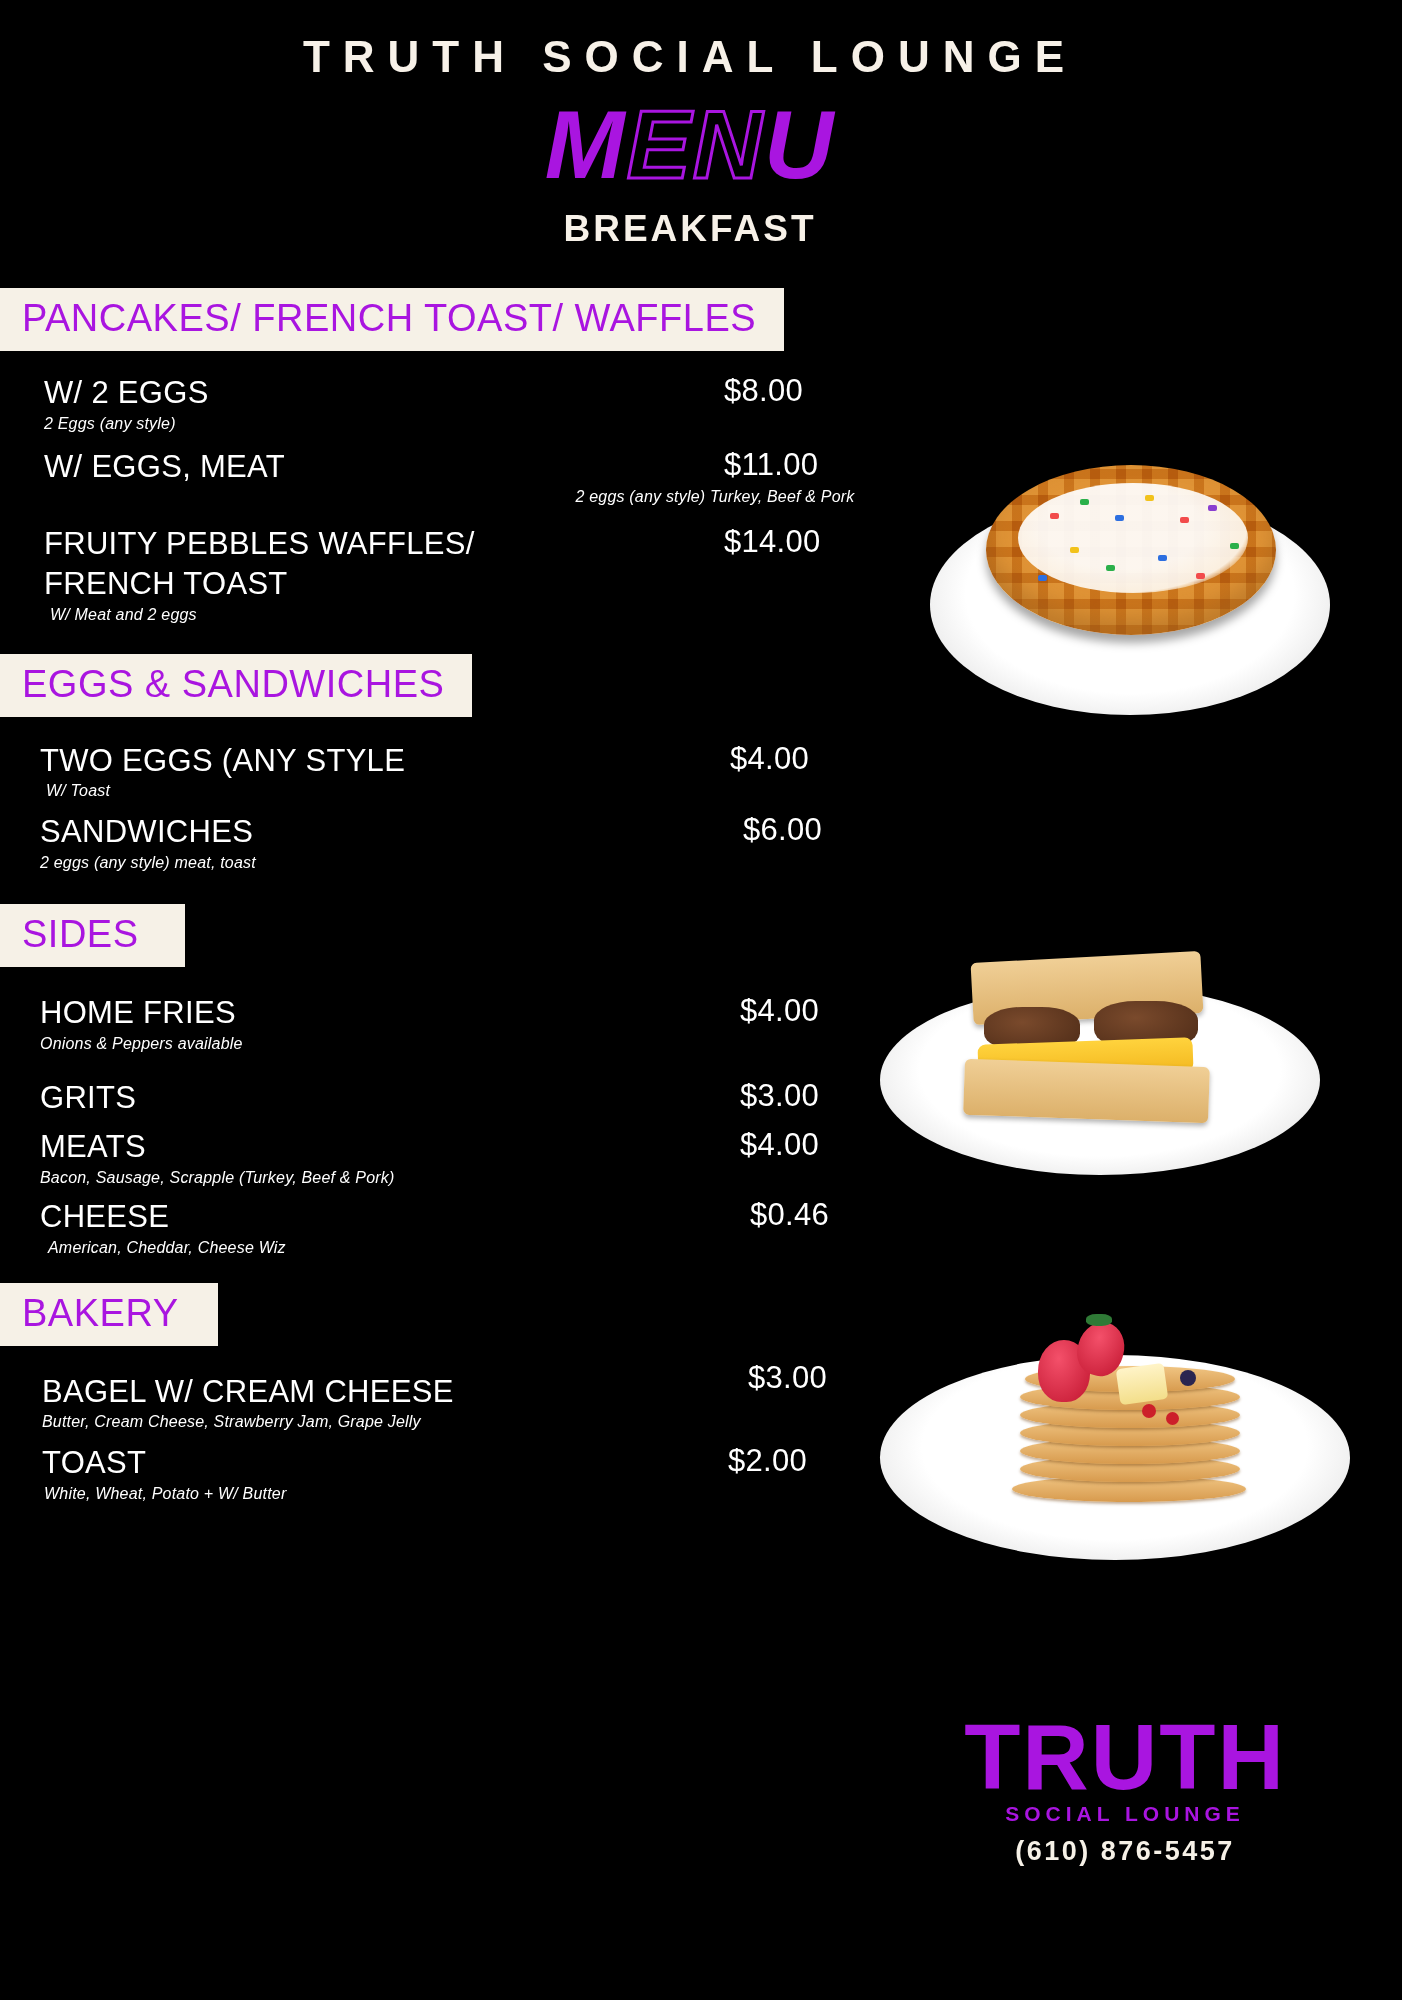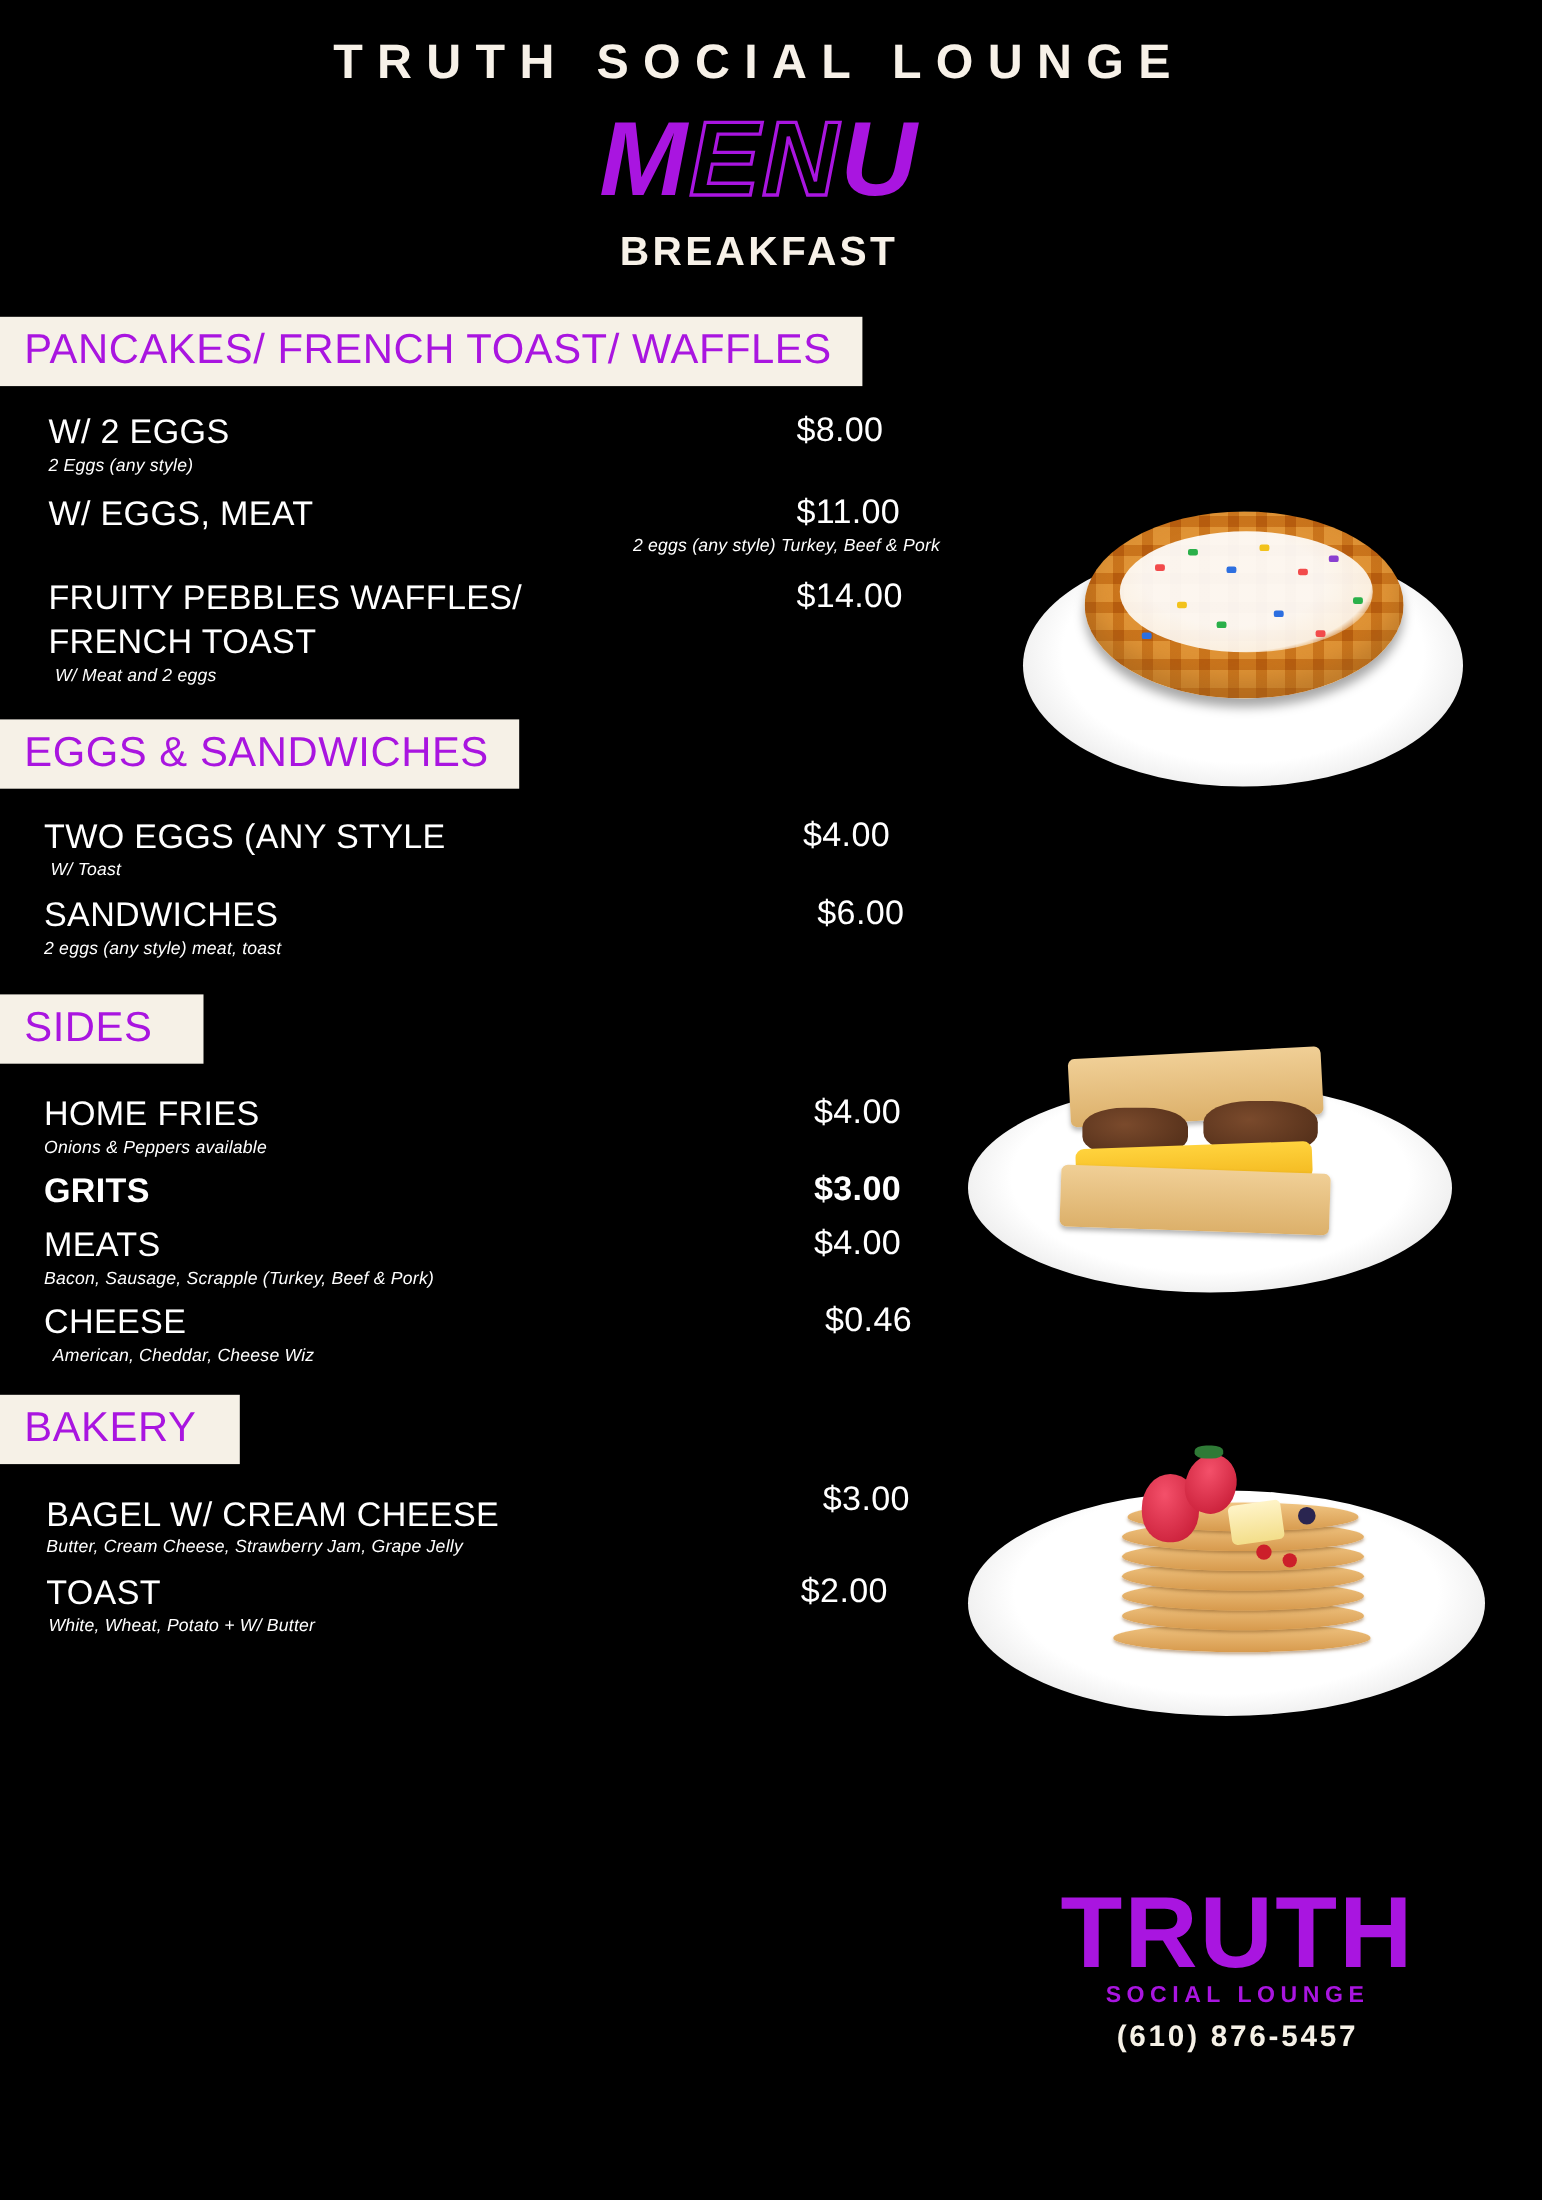--- a/index.html
+++ b/index.html
@@ -306,21 +306,21 @@
     <div class="items" style="margin-top:26px; padding-left:40px;">
 
       <div class="item">
         <div class="item-line">
           <span class="item-name">HOME FRIES</span>
           <span class="item-price" style="left:700px;">$4.00</span>
         </div>
         <div class="item-desc">Onions &amp; Peppers available</div>
       </div>
 
-      <div class="item" style="margin-top:10px;font-weight:bold;">
+      <div class="item" style="margin-top:25px;">
         <div class="item-line">
           <span class="item-name">GRITS</span>
           <span class="item-price" style="left:700px;">$3.00</span>
         </div>
         <div class="item-desc"></div>
       </div>
 
       <div class="item" style="margin-top:10px;">
         <div class="item-line">
           <span class="item-name">MEATS</span>

